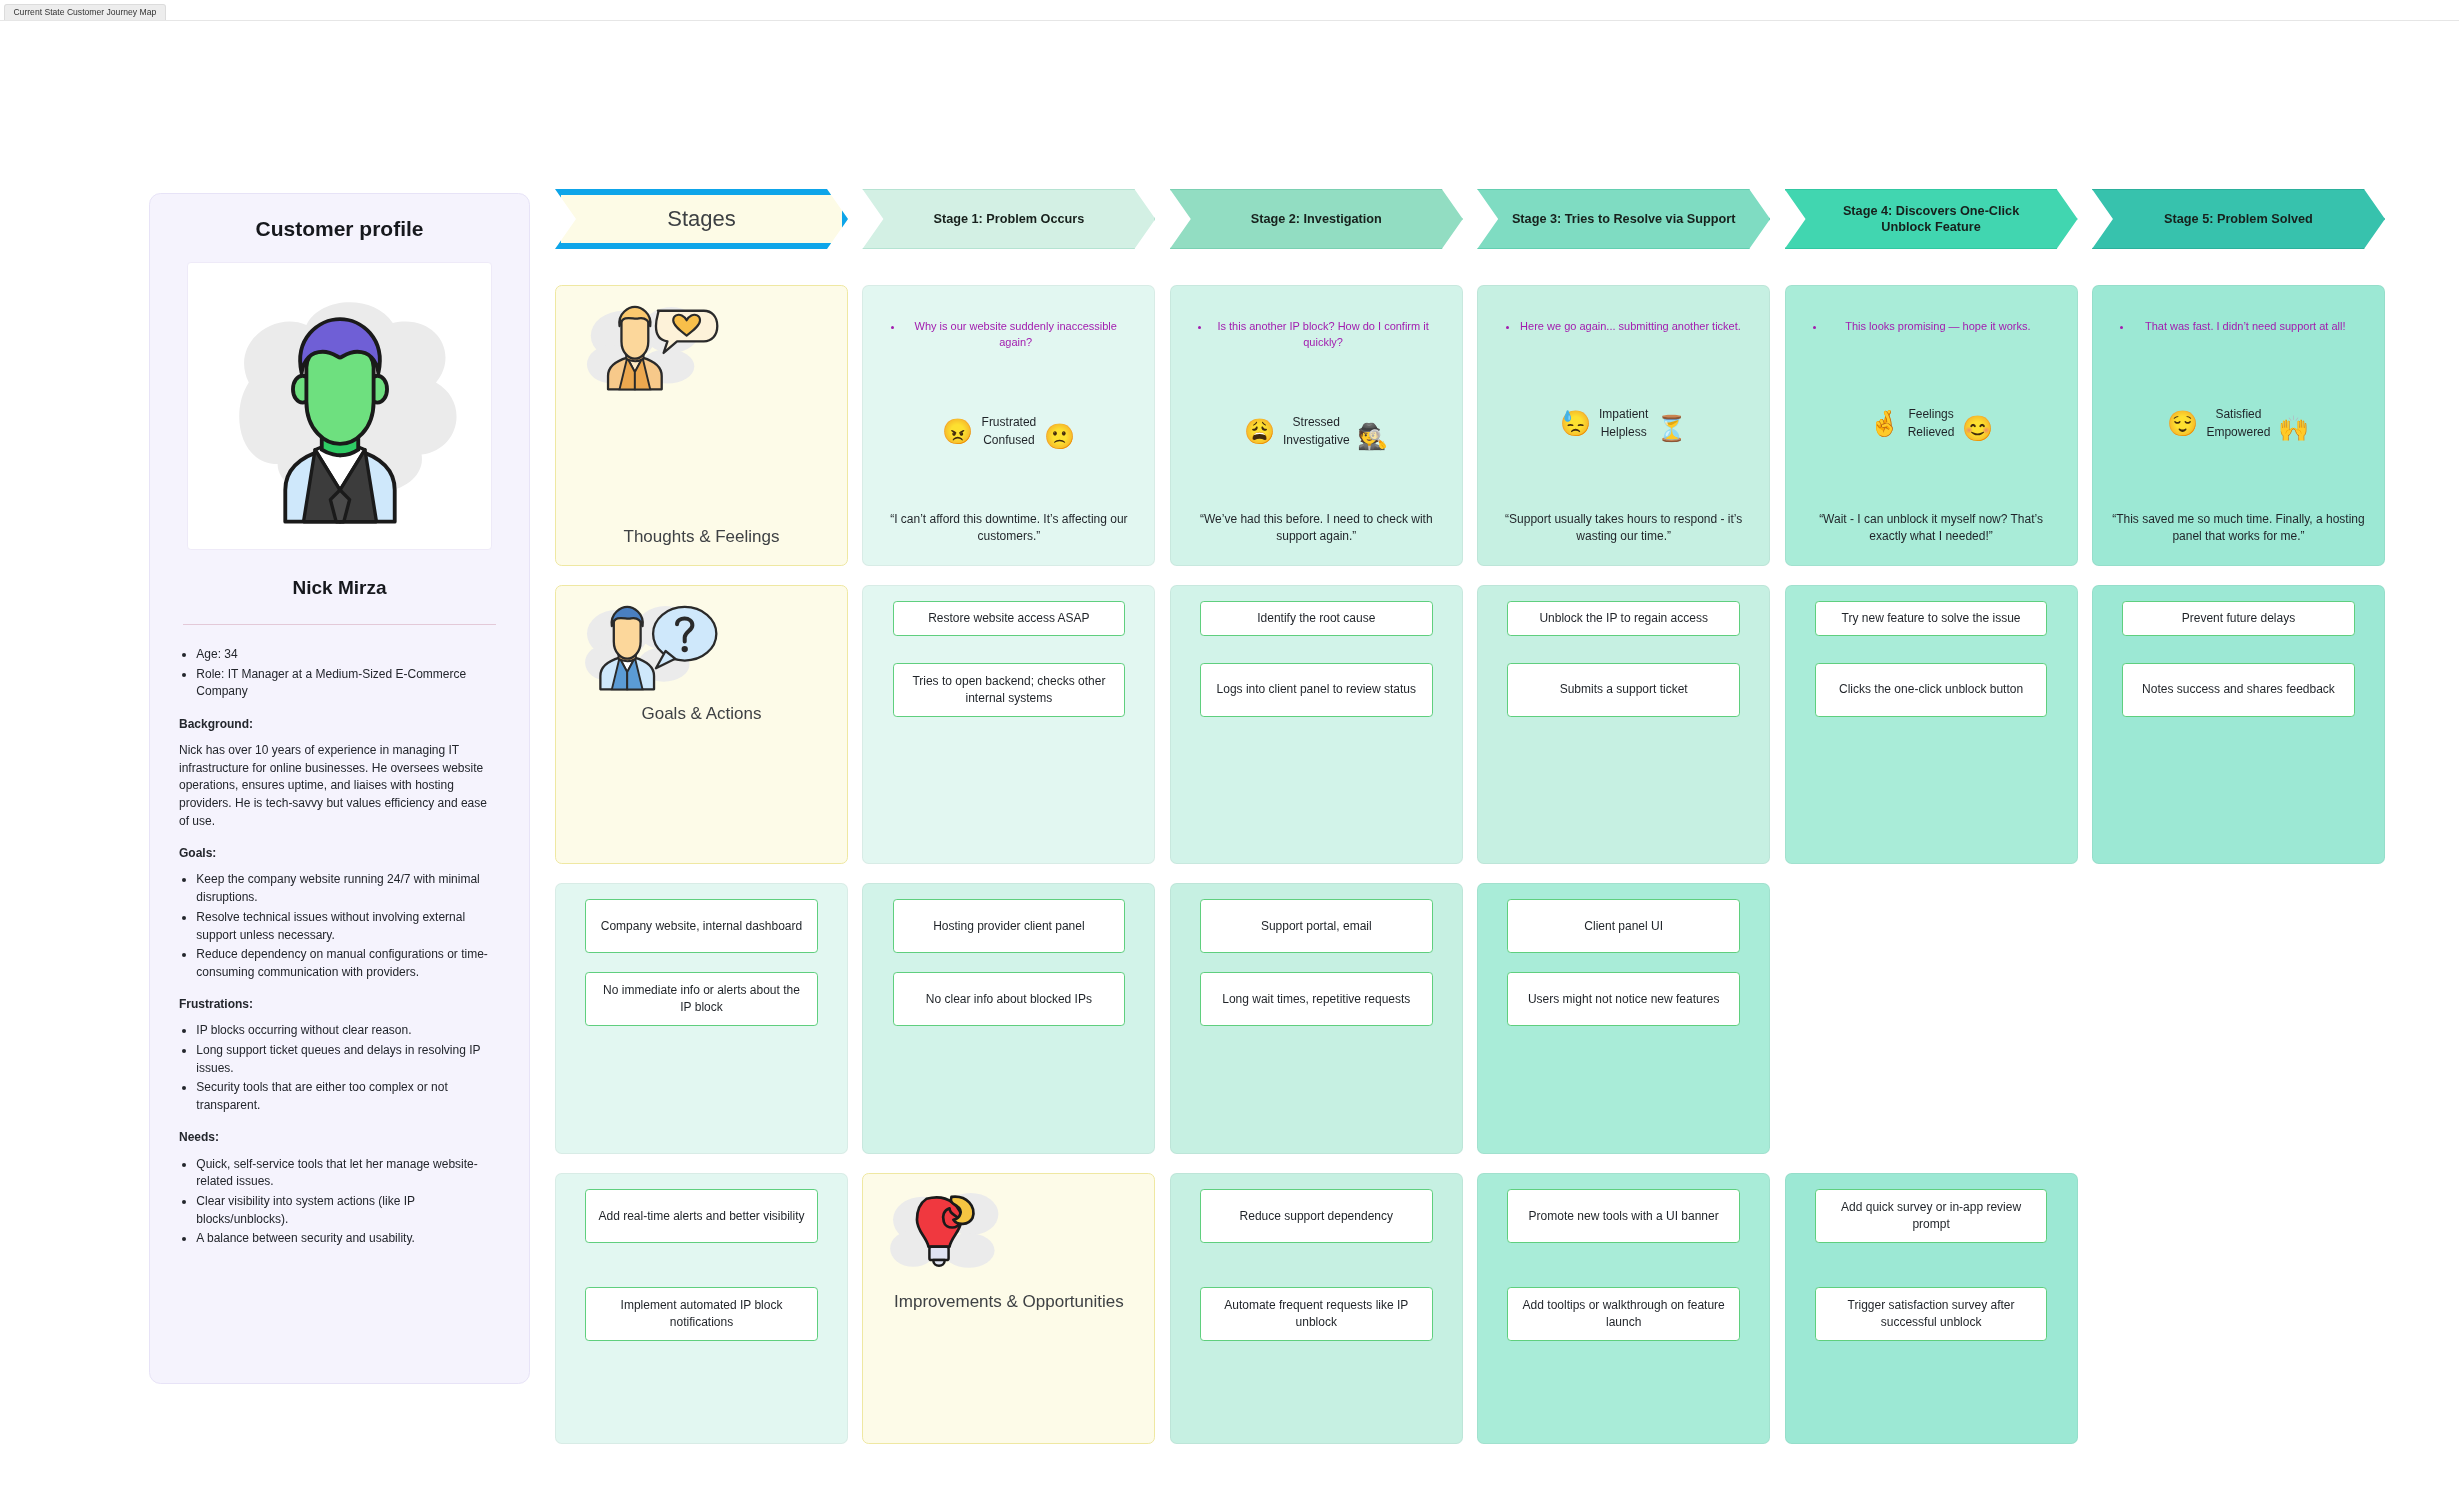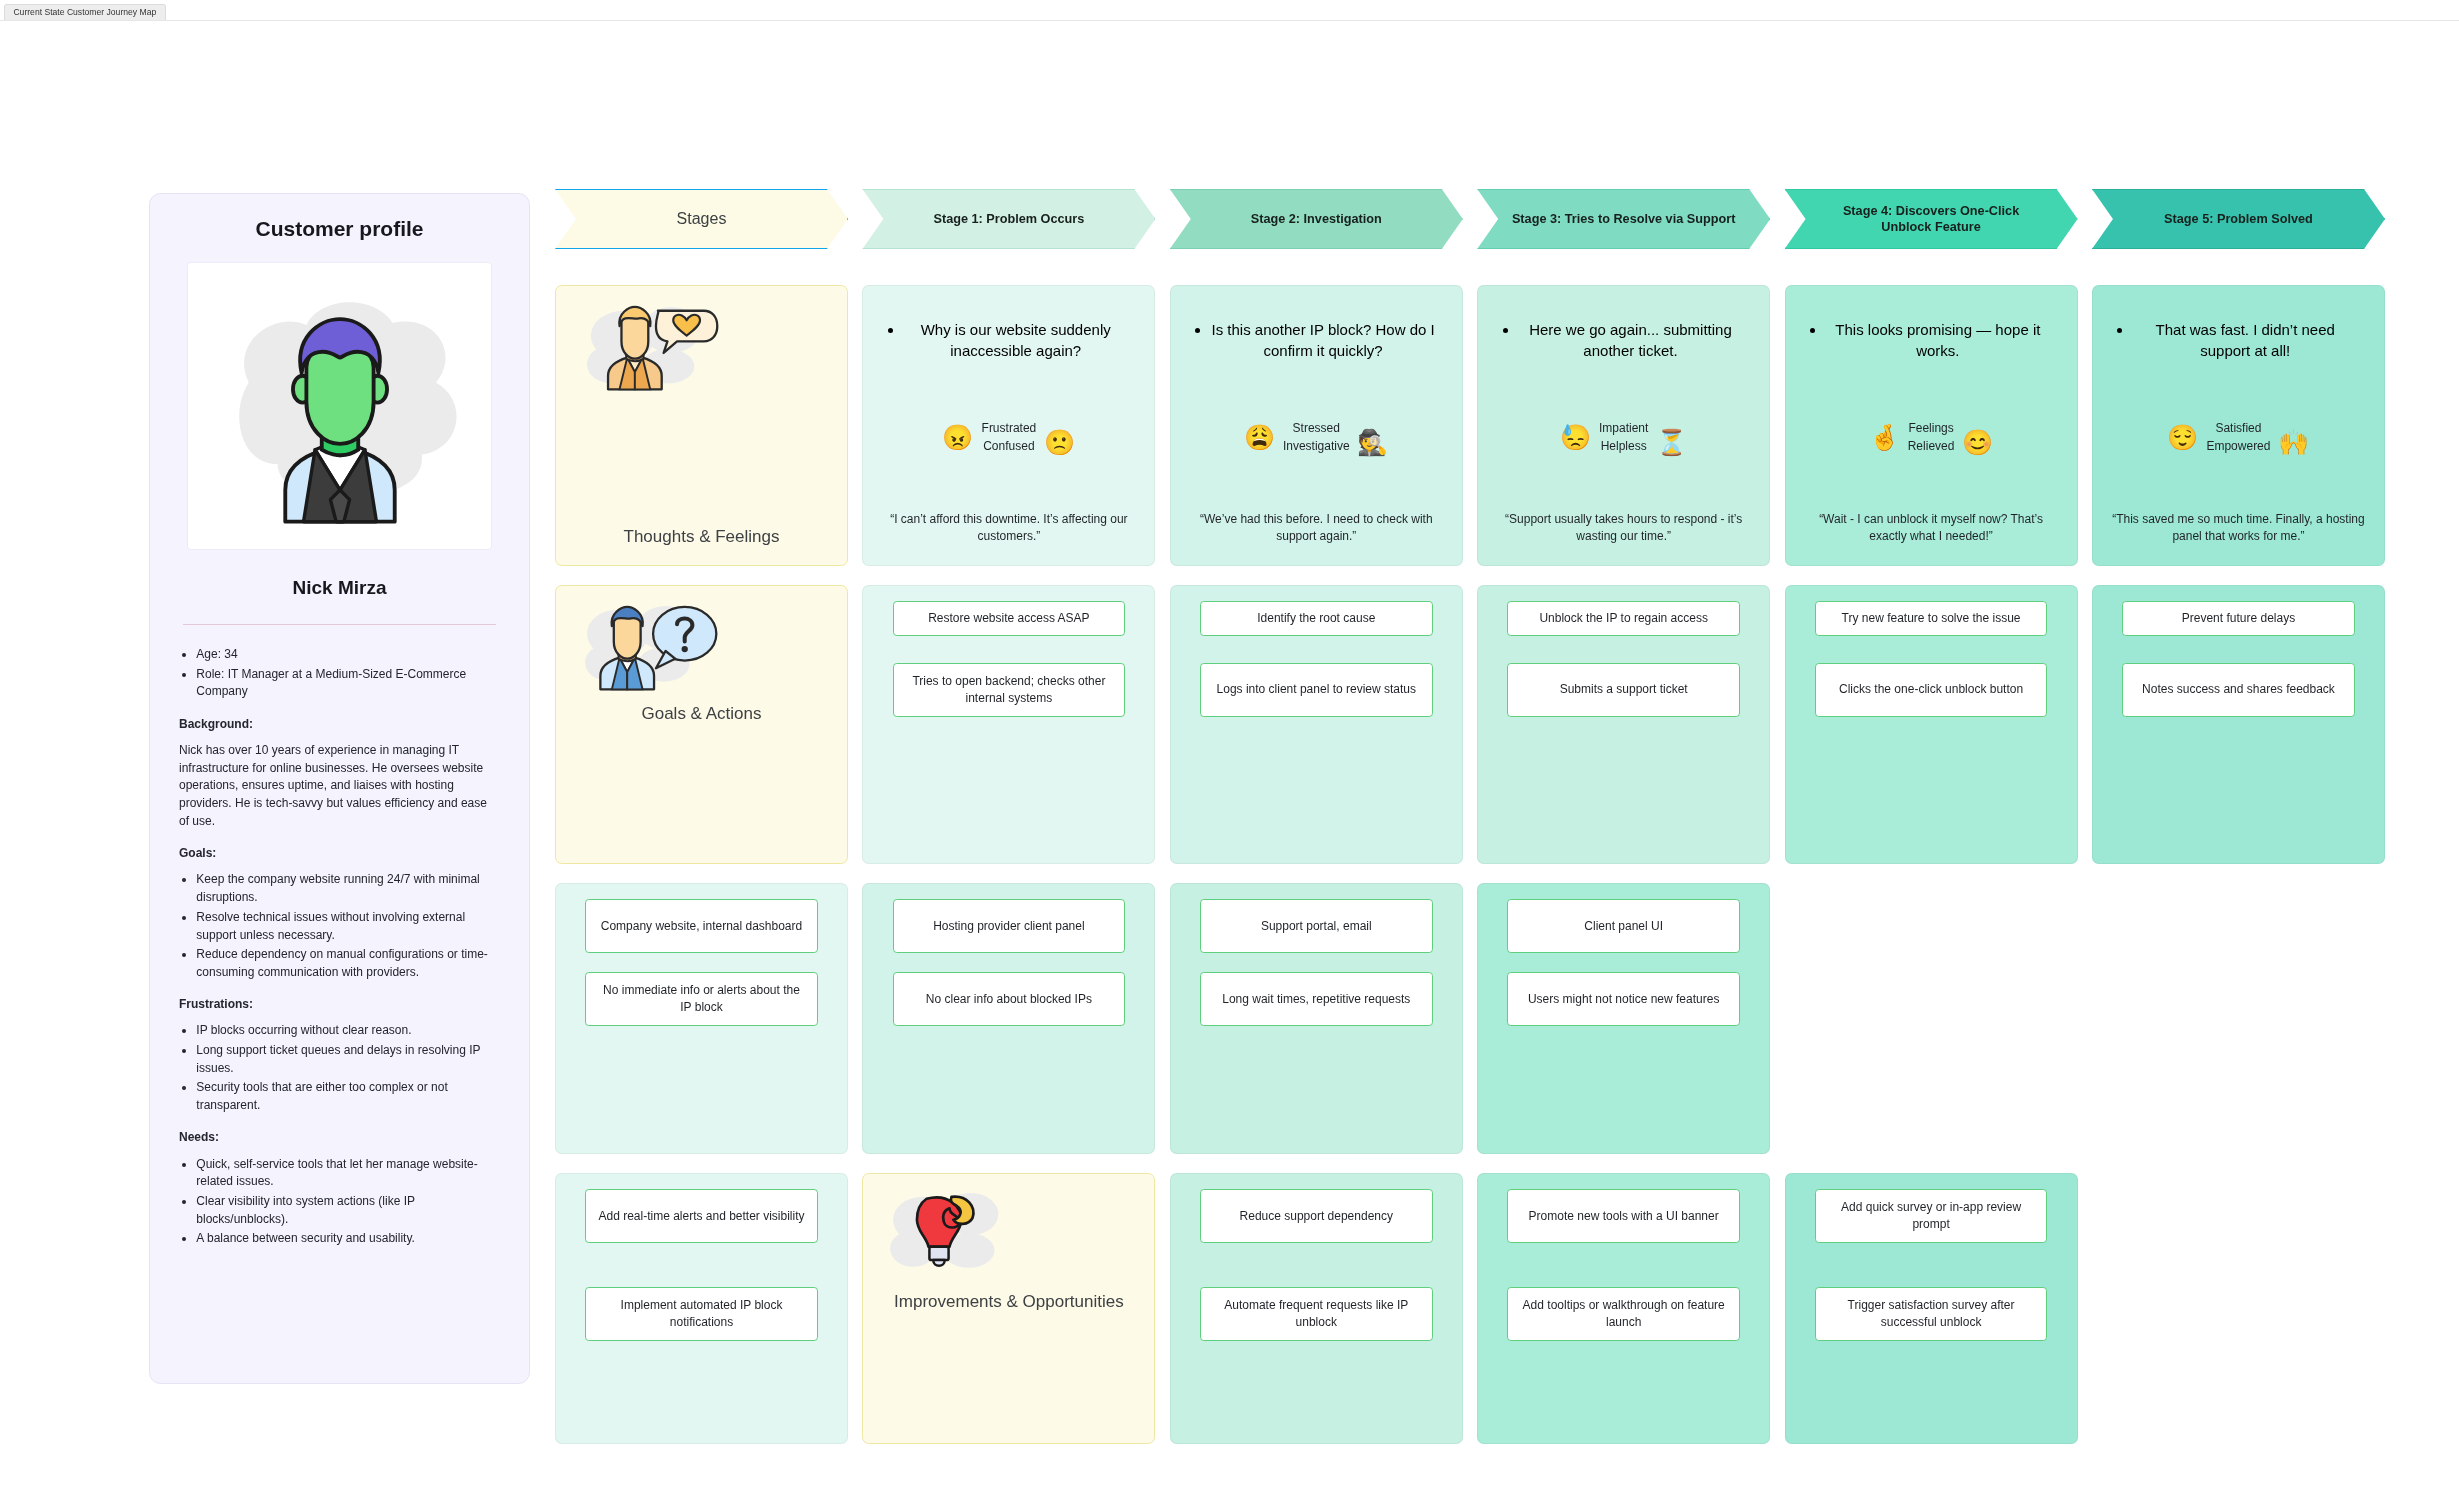--- a/index.html
+++ b/index.html
@@ -91,22 +91,22 @@
     position: relative;
     height: 60px;
     display: flex; align-items: center; justify-content: center;
     text-align: center;
     padding: 0 33px;
     clip-path: polygon(0 0, calc(100% - 21px) 0, 100% 50%, calc(100% - 21px) 100%, 0 100%, 21px 50%);
   }
   .chev.first {
     width: 293px;
     background: #fdfbe6;
-    border: 1px solid #0ea5e9;
-    font-size: 16px; font-weight: 400; color: #3d4043;
+    border: 6px solid #0ea5e9;
+    font-size: 22px; font-weight: 400; color: #3d4043;
   }
   .chev.stage {
     width: 293px;
     font-size: 12.7px; font-weight: 700; color: #17201c;
     line-height: 1.3;
   }
 
   
   .cell {
     width: 293px;
@@ -131,21 +131,21 @@
   }
   .label-icon {
     position: relative;
     width: 144px; height: 92px;
     margin: 1.9px auto 0 7.7px;
   }
 
   
   .r1 { height: 281px; justify-content: space-between; }
   .bullet-list {
-    font-size: 15px; line-height: 1.45; color: #000000;
+    font-size: 11px; line-height: 1.45; color: #a21caf;
     text-align: center;
     margin: 17.3px 13.4px 0 27px;
     list-style: disc;
   }
   .bullet-list li { text-align: center; }
   .emotions {
     display: flex; align-items: center; justify-content: center;
     gap: 7.7px; margin: 1.9px 0 0 0;
   }
   .emo-face { font-size: 25px; line-height: 1; }

